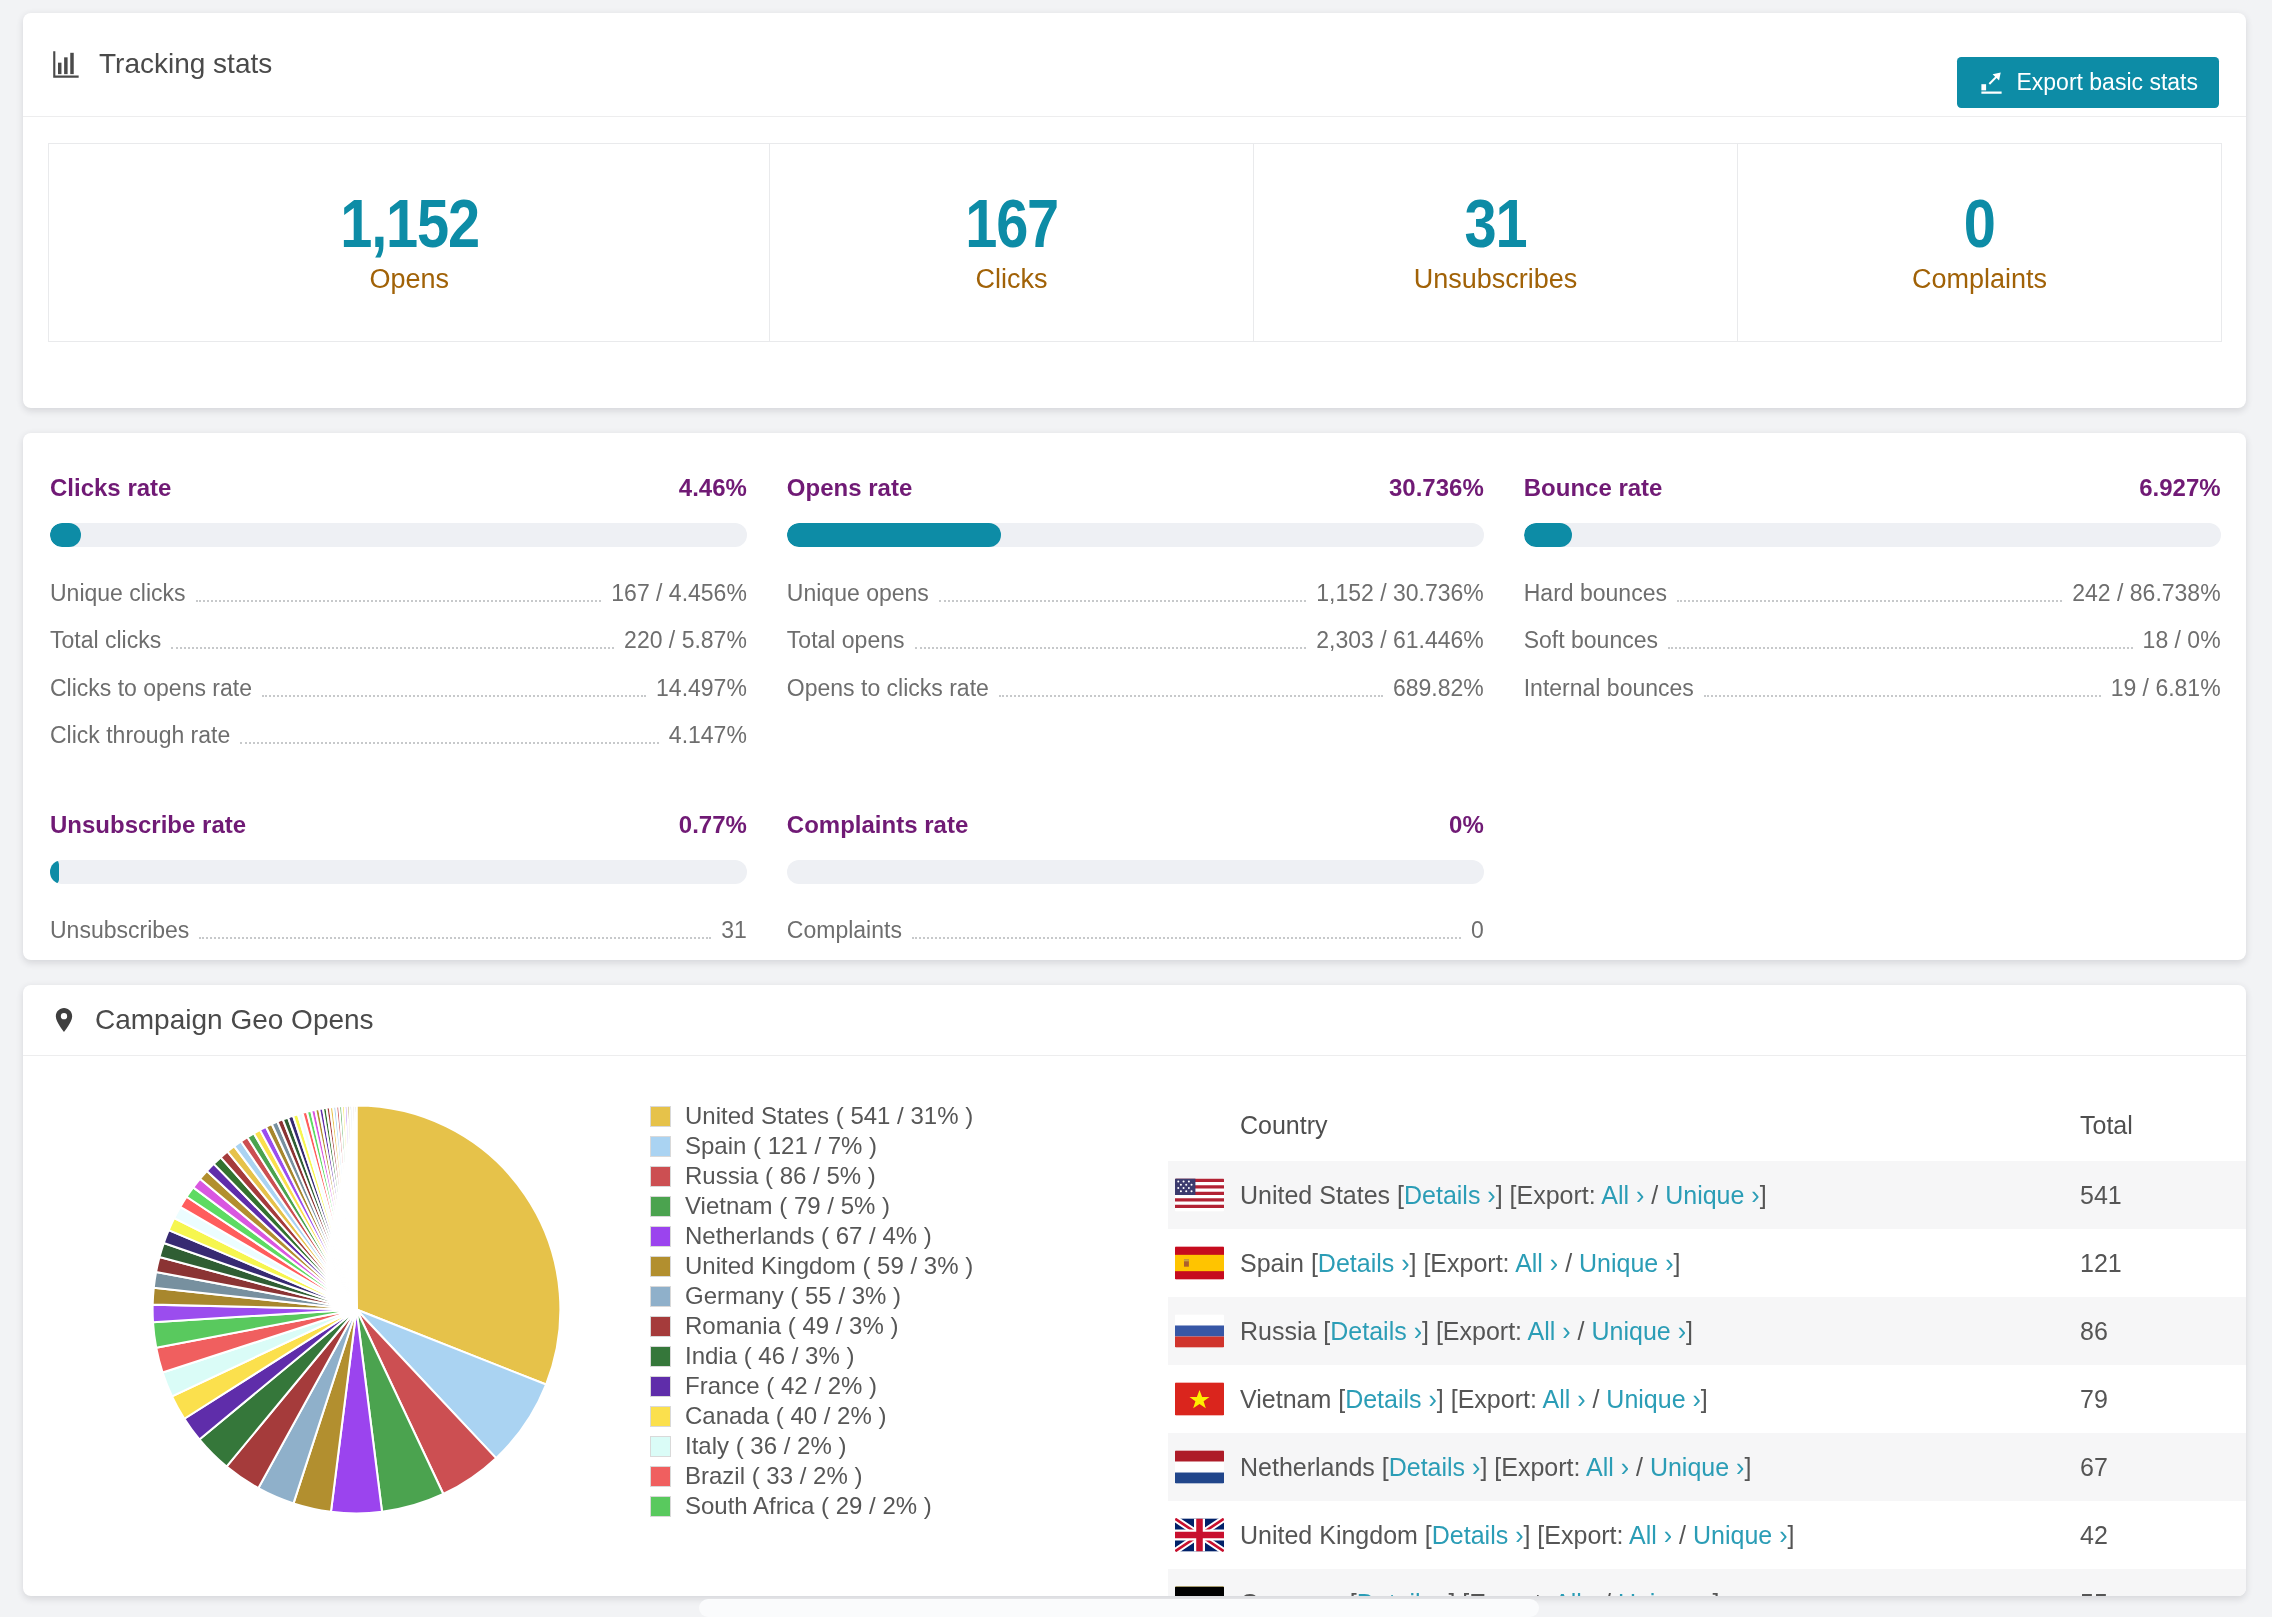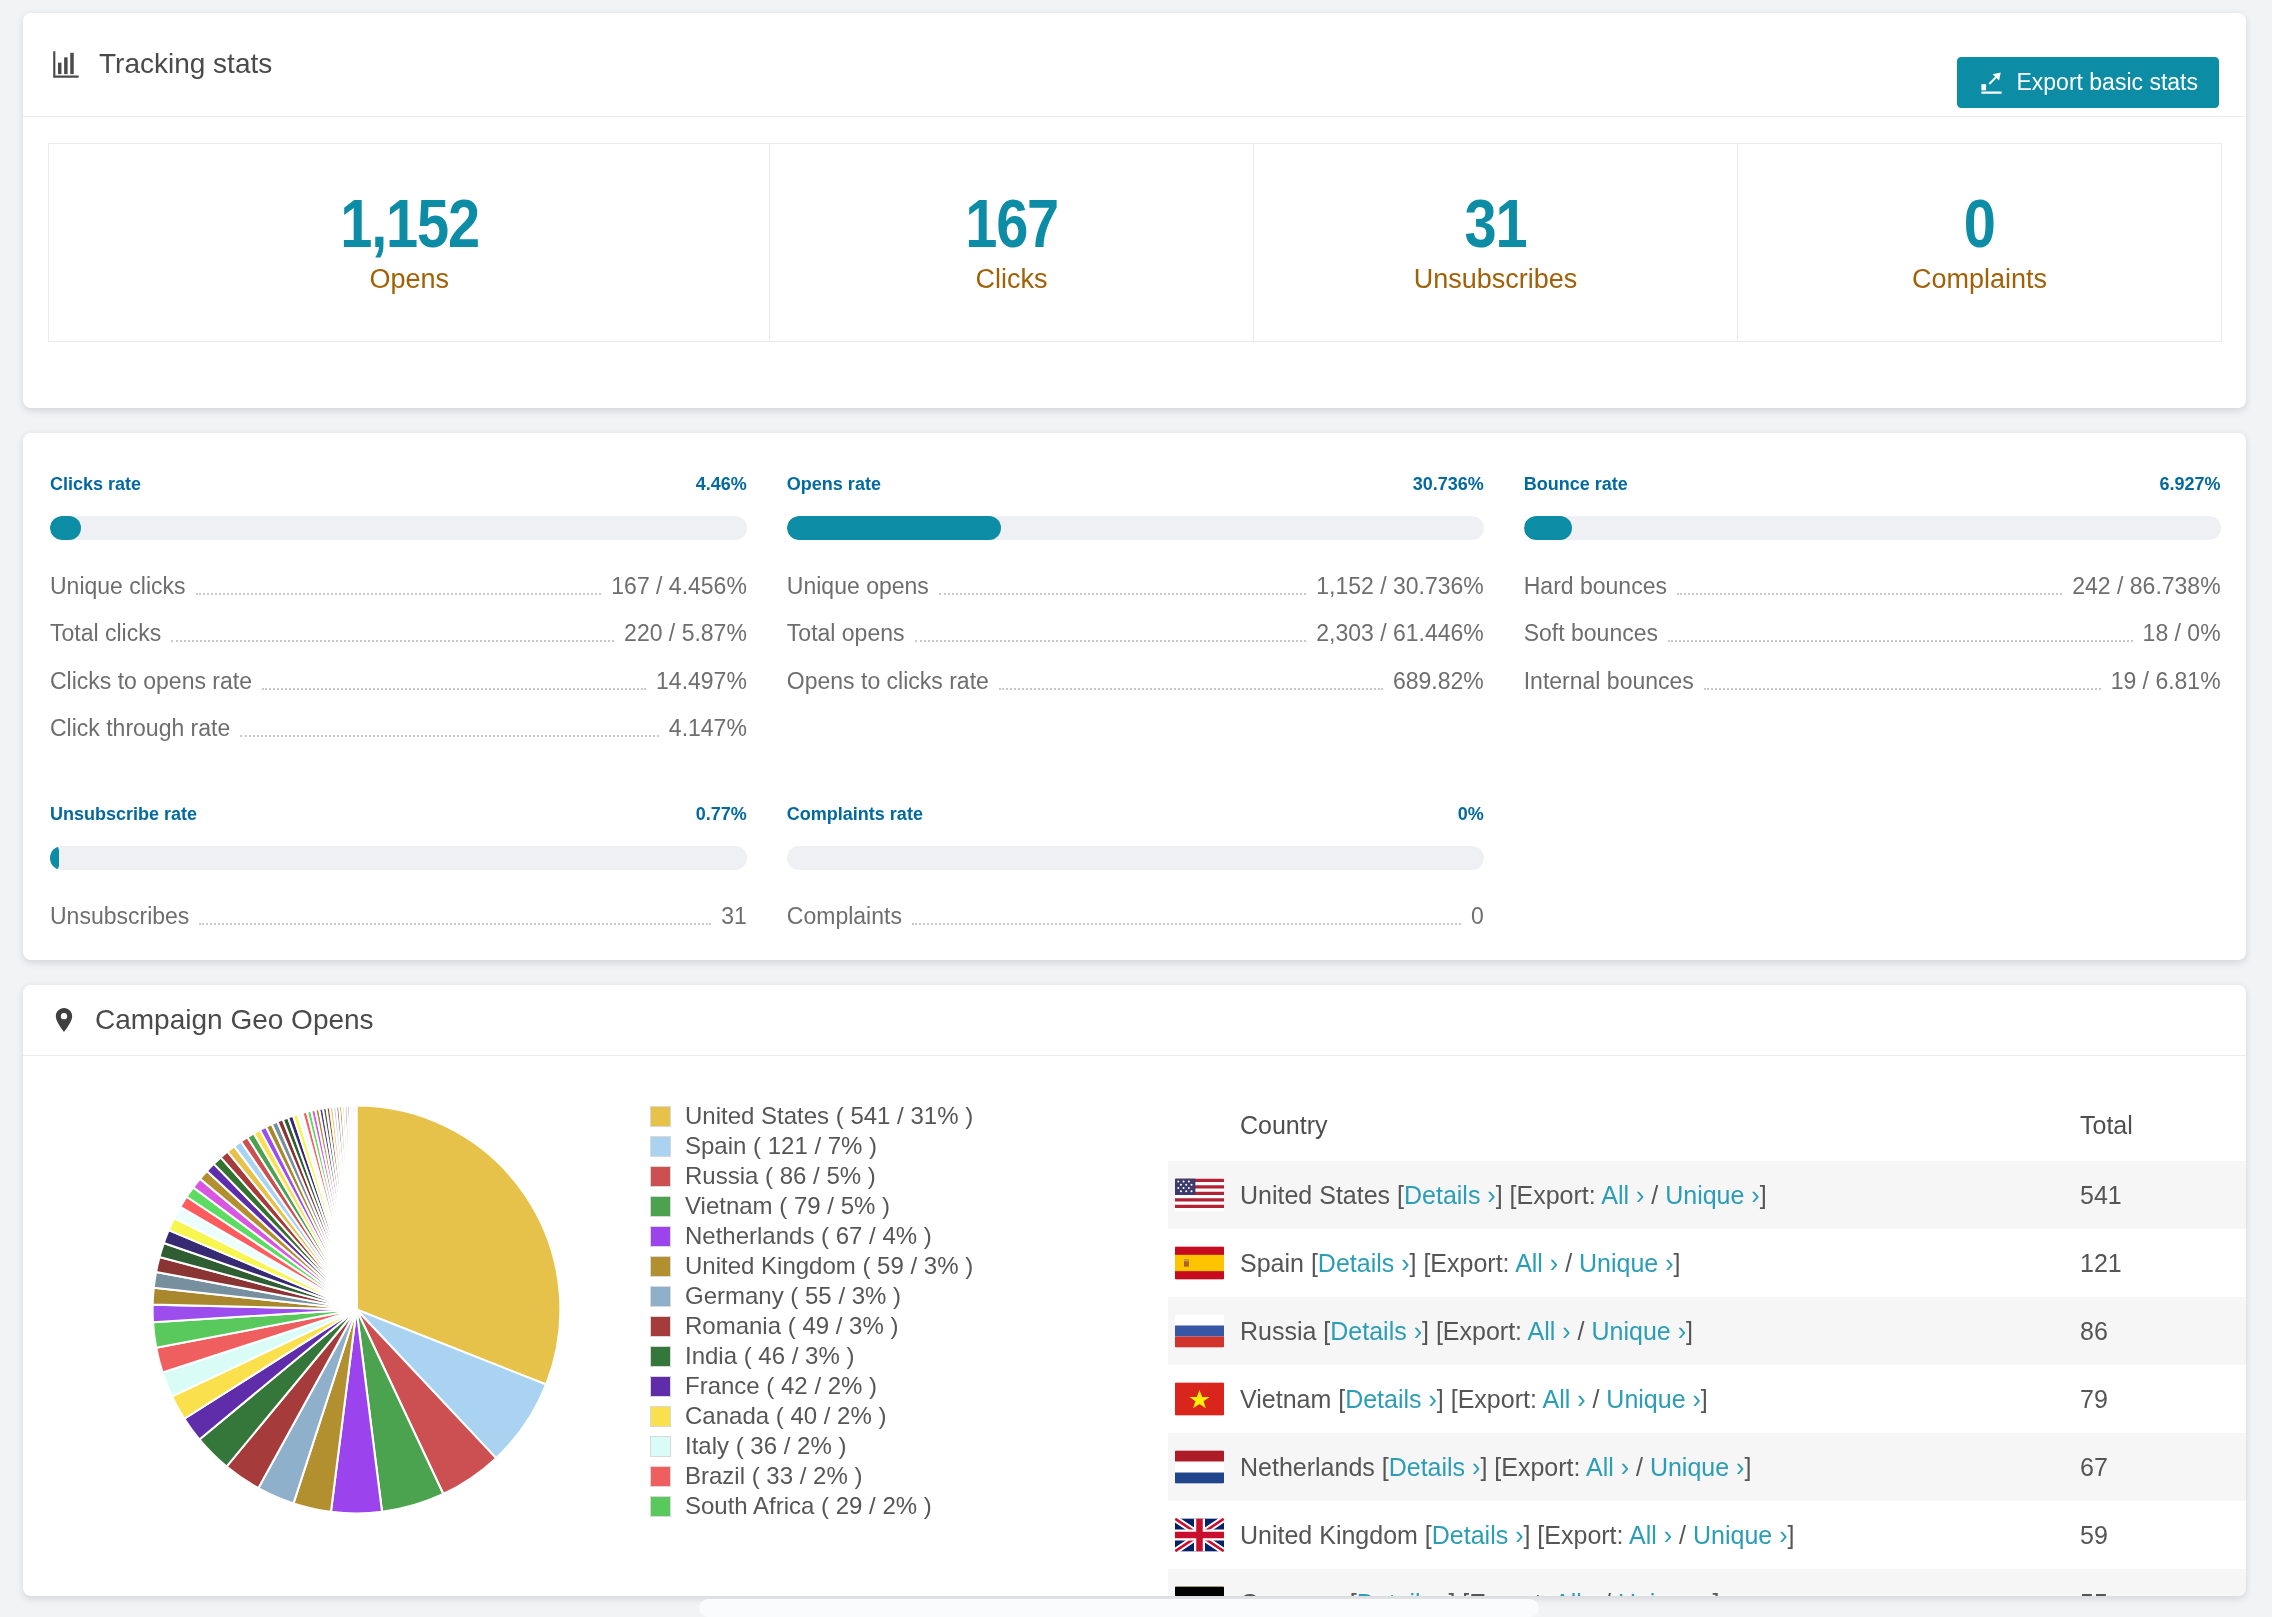--- a/index.html
+++ b/index.html
@@ -32,21 +32,21 @@
   .stat{border-left:1.4px solid #e9eaec;display:flex;flex-direction:column;align-items:center;
         justify-content:center;gap:7px;}
   .stat:first-child{border-left:none;}
   .stat-value{font-size:68px;font-weight:bold;color:var(--accent);transform:scaleX(.85);
               letter-spacing:-1.4px;line-height:1;}
   .stat-label{font-size:27px;color:#a16207;}
 
   .rates-grid{padding:41px 25.4px 0 27px;display:grid;grid-template-columns:1fr 1fr 1fr;
               column-gap:40px;row-gap:51px;}
   .rb-head{display:flex;justify-content:space-between;align-items:baseline;font-weight:bold;
-           font-size:18px;color:#0369a1;margin-bottom:21px;}
+           font-size:24px;color:#701a75;margin-bottom:21px;}
   .rb-bar{height:24px;background:#eef0f4;border-radius:12px;overflow:hidden;margin-bottom:22.6px;}
   .rb-fill{height:100%;background:var(--accent);border-radius:12px;}
   .rb-row{display:flex;align-items:flex-end;font-size:23px;color:#6e6e6e;padding:10px 0;}
   .rb-label,.rb-val{white-space:nowrap;line-height:1.2;}
   .rb-leader{flex:1;border-bottom:2.1px dotted #c7c9cb;margin:0 10px 5.6px 10px;height:0.7px;}
 
   #pie{position:absolute;left:116px;top:107px;width:435px;height:435px;}
   .legend{position:absolute;left:627px;top:116px;}
   .legend-item{display:flex;align-items:center;height:30px;font-size:24px;color:#565656;}
   .swatch{width:21px;height:21px;border:1.4px solid #d9d9d9;margin-right:14px;flex:none;}
@@ -430,21 +430,21 @@
           <span class="flag">
             <svg viewBox="0 0 24 16">
               <rect width="24" height="16" fill="#012169"></rect>
               <path d="M0 0 24 16M24 0 0 16" stroke="#fff" stroke-width="3.2"></path>
               <path d="M0 0 24 16M24 0 0 16" stroke="#c8102e" stroke-width="1.3"></path>
               <path d="M12 0v16M0 8h24" stroke="#fff" stroke-width="5.4"></path>
               <path d="M12 0v16M0 8h24" stroke="#c8102e" stroke-width="3.2"></path>
             </svg>
           </span>
           <span class="t-country">United Kingdom [<a class="lnk">Details ›</a>] [Export: <a class="lnk">All ›</a> / <a class="lnk">Unique ›</a>]</span>
-          <span class="t-total">59</span>
+          <span class="t-total">42</span>
         </div>
         <div class="t-row odd">
           <span class="flag">
             <svg viewBox="0 0 24 16">
               <rect width="24" height="16" fill="#ffce00"></rect>
               <rect width="24" height="5.3" fill="#000"></rect>
               <rect y="5.3" width="24" height="5.4" fill="#dd0000"></rect>
             </svg>
           </span>
           <span class="t-country">Germany [<a class="lnk">Details ›</a>] [Export: <a class="lnk">All ›</a> / <a class="lnk">Unique ›</a>]</span>

